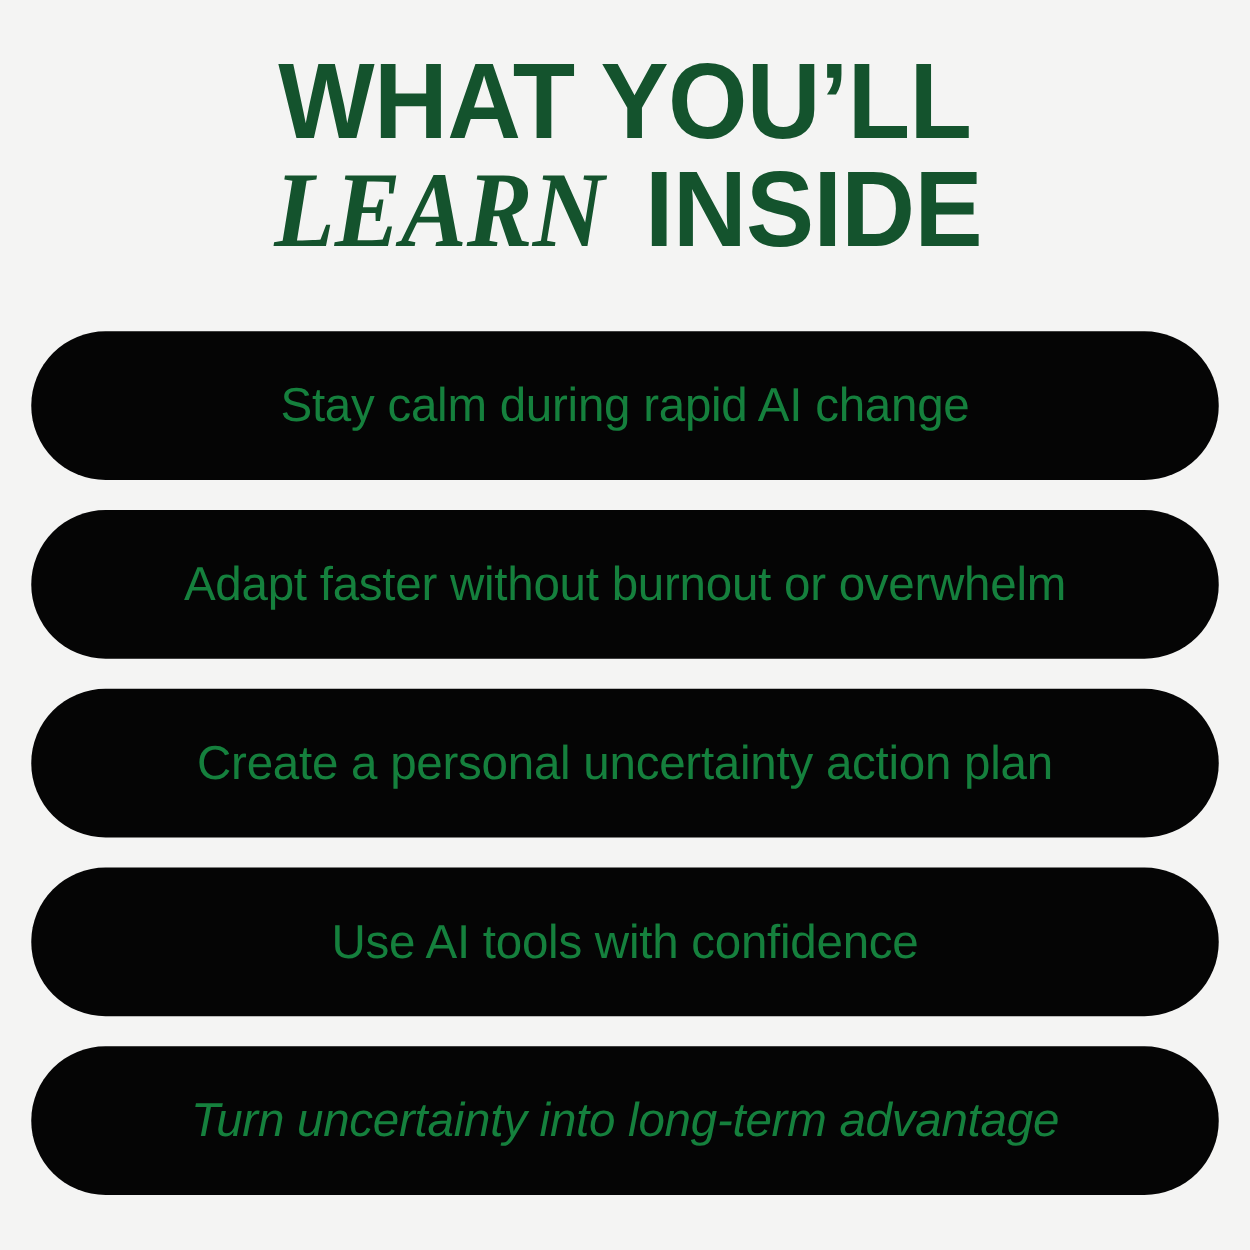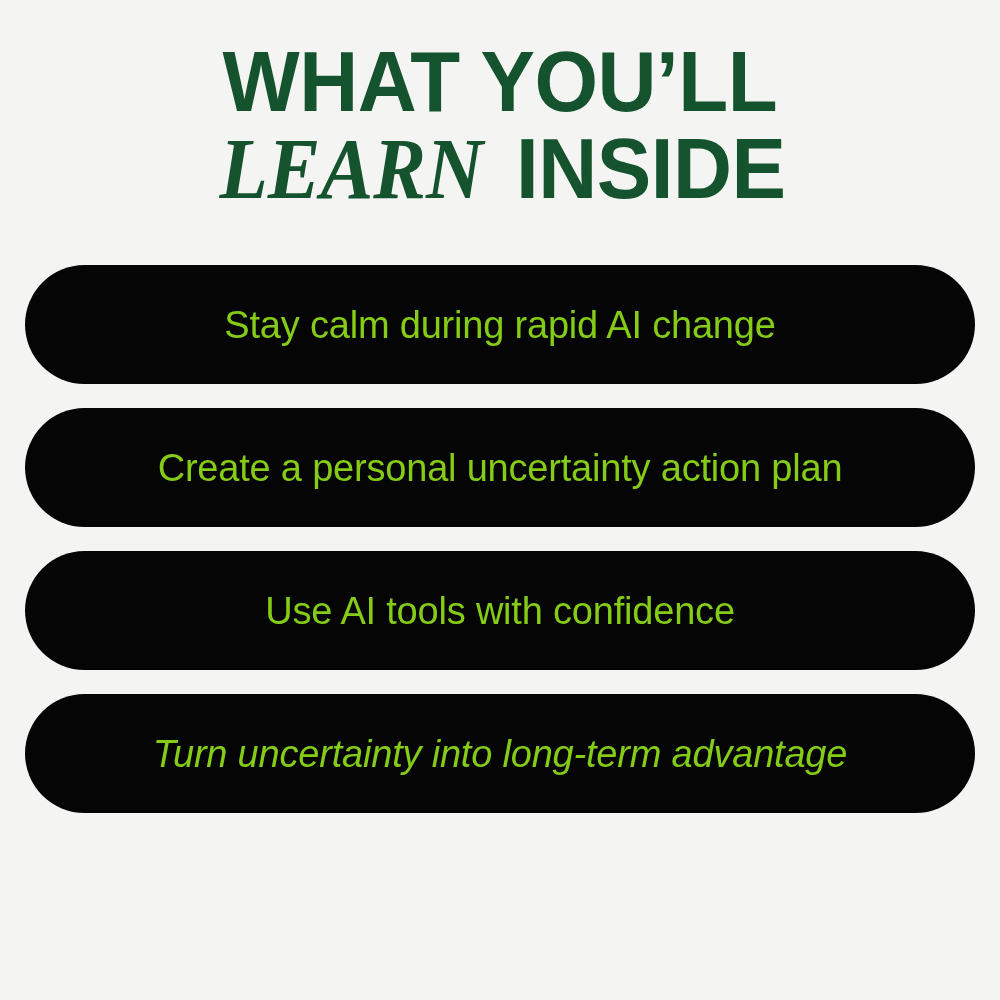--- a/index.html
+++ b/index.html
@@ -77,21 +77,21 @@
     align-items: center;
     justify-content: center;
     box-sizing: border-box;
     padding: 0 40px;
   }
   .pill:last-child {
     margin-bottom: 0;
     font-style: italic;
   }
   .pill-text {
-    color: #84cc16;
+    color: #15803d;
     font-family: "Liberation Sans", sans-serif;
     font-weight: 400;
     font-size: 38px;
     letter-spacing: -0.2px;
     white-space: nowrap;
     text-align: right;
     line-height: 1;
   }
 </style>
 </head>
@@ -107,20 +107,23 @@
       <span class="hd-italic">LEARN</span><span class="hd-sans">INSIDE</span>
     </span>
   </div>
 
   <div class="pill-list">
 
     <div class="pill">
       <span class="pill-text">Stay calm during rapid AI change</span>
     </div>
 
+    <div class="pill">
+      <span class="pill-text">Adapt faster without burnout or overwhelm</span>
+    </div>
 
     <div class="pill">
       <span class="pill-text">Create a personal uncertainty action plan</span>
     </div>
 
     <div class="pill">
       <span class="pill-text">Use AI tools with confidence</span>
     </div>
 
     <div class="pill">

